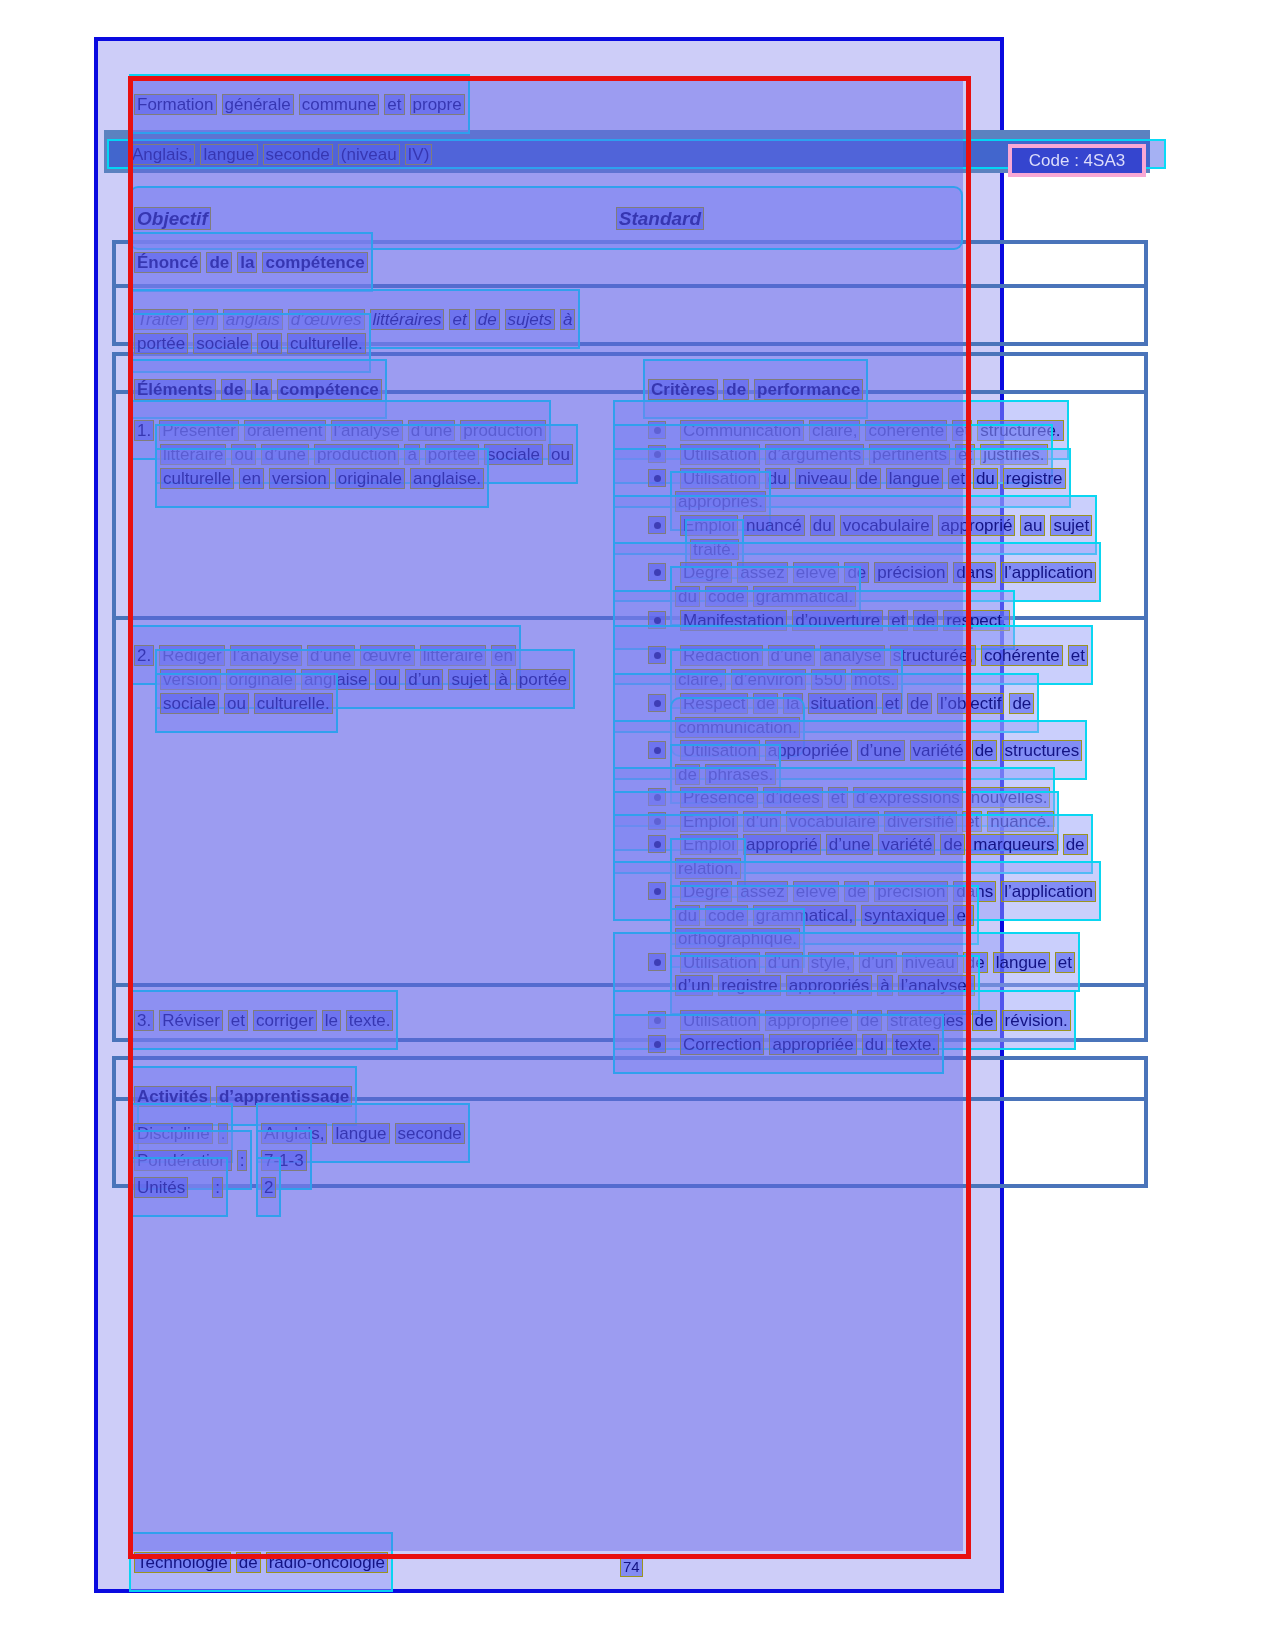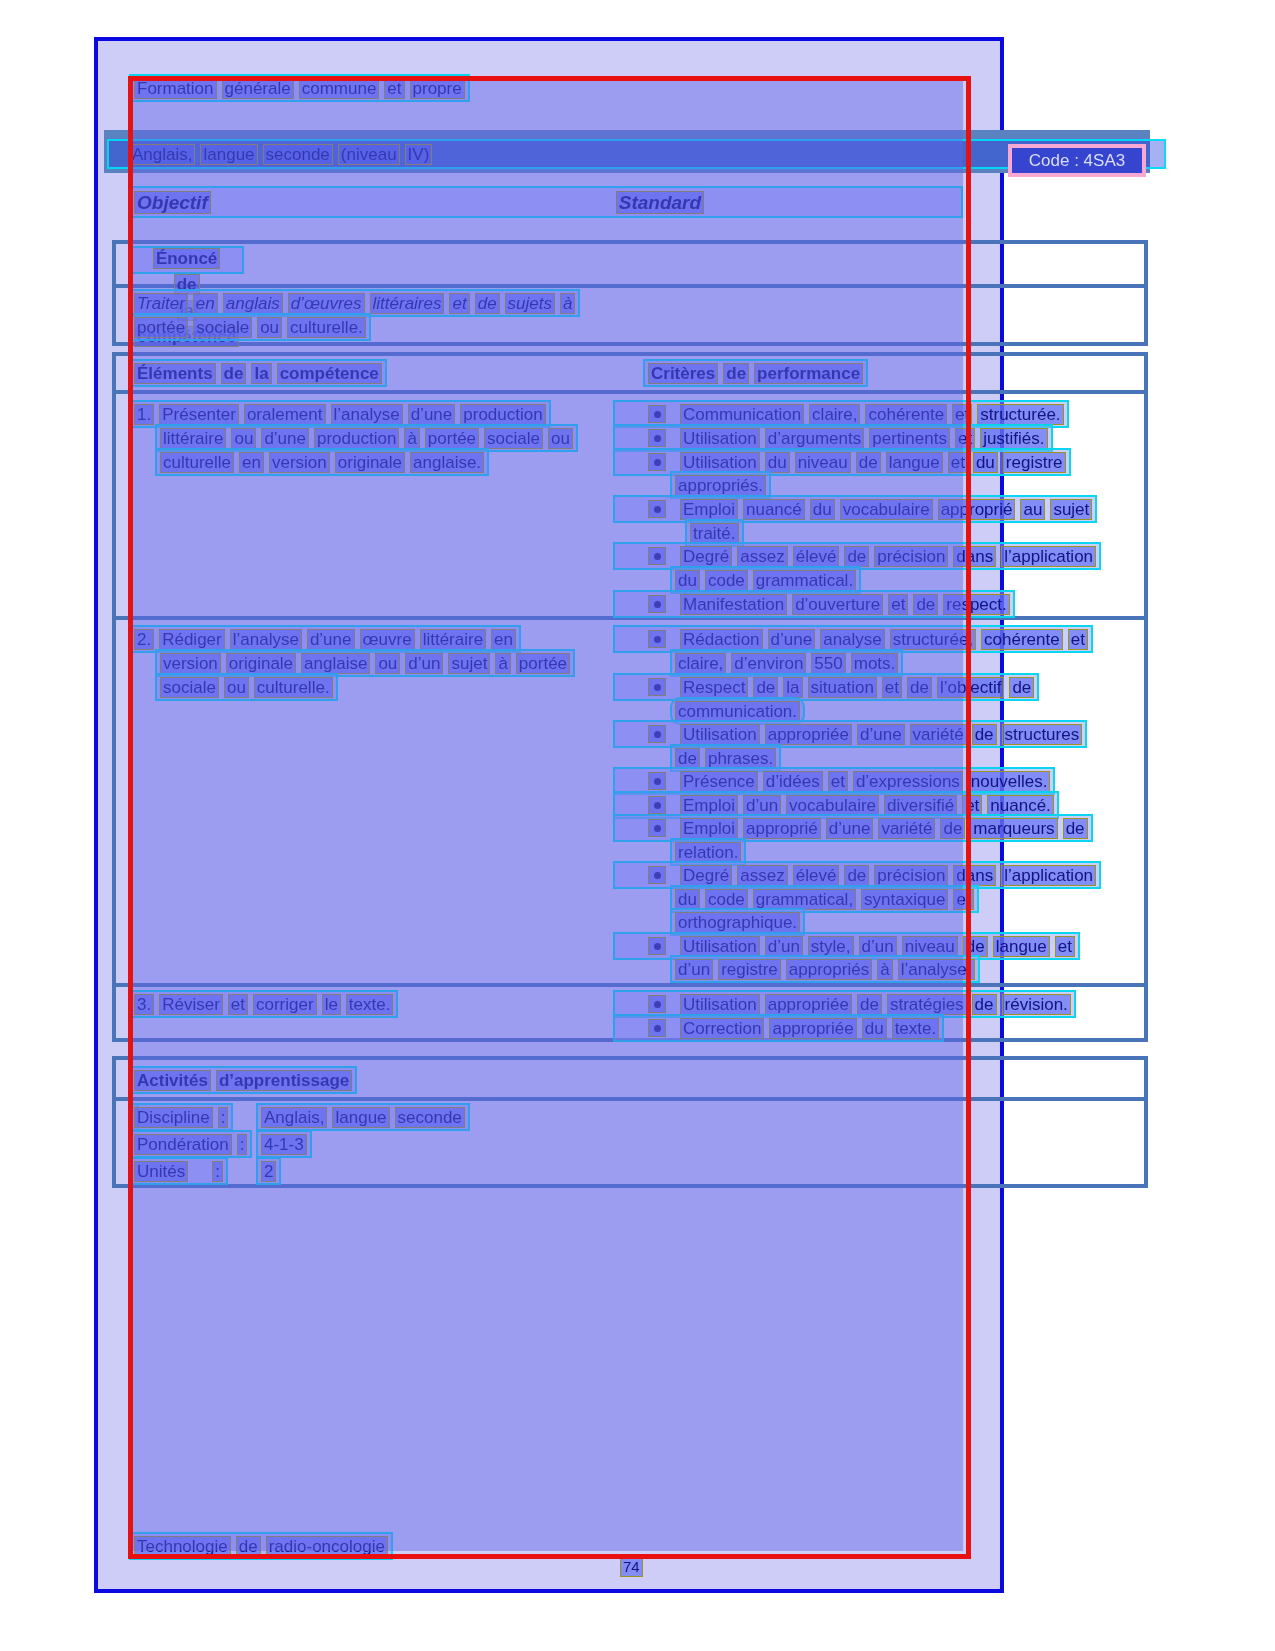--- a/index.html
+++ b/index.html
@@ -8,27 +8,27 @@
   .abs{position:absolute;}
   
   #page{left:94px;top:37px;width:902px;height:1548px;background:#cdcdf8;border:4px solid #0a0ae0;z-index:1;}
   
   #bar{left:104px;top:130px;width:1046px;height:43px;background:#5b82c0;z-index:2;}
   
   .tbl{border:4px solid #4a74ba;background:transparent;z-index:3;}
   .tdiv{background:#4a74ba;height:4px;z-index:3;}
   
   .line{position:absolute;z-index:10;white-space:nowrap;width:max-content;height:24px;
-        display:flex;align-items:center;gap:5px;padding:0 3px;
+        display:flex;align-items:center;gap:5px;padding:16px 3px;
         border:2px solid rgba(0,214,240,0.95);background:rgba(150,160,250,0.50);}
   .word{display:inline-block;border:1px solid #9a941f;background:rgba(85,100,240,0.62);
         color:#131384;font-size:17px;line-height:19px;padding:0 2px;}
   .bold .word{font-weight:700;}
   .bi .word{font-weight:700;font-style:italic;font-size:19px;line-height:21px;}
-  .line.bi{height:28px;}
+  .line.bi{height:28px;border-radius:9px;}
   .bullet{margin-left:30px;margin-right:9px;display:flex;align-items:center;justify-content:center;
           width:12px;height:16px;}
   .bullet i{display:block;width:7px;height:7px;border-radius:50%;background:#22228c;}
   
   #bar-linebox{left:107px;top:139px;width:1035px;height:26px;z-index:10;
         border:2px solid rgba(0,220,245,0.95);background:rgba(30,60,225,0.40);
         display:flex;align-items:center;padding-left:20px;gap:5px;white-space:nowrap;}
   
   #code-box{left:1008px;top:144px;width:130px;height:25px;z-index:11;background:#3545cf;
         border:4px solid #f9a8d4;color:#dcdcfb;font-size:17px;display:flex;
@@ -74,21 +74,21 @@
       <span class="word">(niveau</span>
       <span class="word">IV)</span>
     </div>
   <div id="code-box" class="abs">Code : 4SA3</div>
 
   <div class="line bi" style="left:129px;top:186px;width:824px;">
     <span class="word">Objectif</span>
     <span class="word" style="margin-left:400px;">Standard</span>
   </div>
 
-  <div class="line bold" style="left:129px;top:246px;flex-direction:column;">
+  <div class="line bold" style="left:129px;top:232px;">
       <span class="word">Énoncé</span>
       <span class="word">de</span>
       <span class="word">la</span>
       <span class="word">compétence</span>
     </div>
   <div class="line" style="left:129px;top:289px;font-style:italic;">
       <span class="word">Traiter</span>
       <span class="word">en</span>
       <span class="word">anglais</span>
       <span class="word">d’œuvres</span>
@@ -425,21 +425,21 @@
   <div class="line" style="left:256px;top:1103px;">
       <span class="word">Anglais,</span>
       <span class="word">langue</span>
       <span class="word">seconde</span>
     </div>
   <div class="line" style="left:129px;top:1130px;">
       <span class="word">Pondération</span>
       <span class="word">:</span>
     </div>
   <div class="line" style="left:256px;top:1130px;">
-      <span class="word">4-1-3</span>
+      <span class="word">7-1-3</span>
     </div>
   <div class="line" style="left:129px;top:1157px;gap:24px;">
       <span class="word">Unités</span>
       <span class="word">:</span>
     </div>
   <div class="line" style="left:256px;top:1157px;">
       <span class="word">2</span>
     </div>
 
   <div id="overlay" class="abs"></div>

